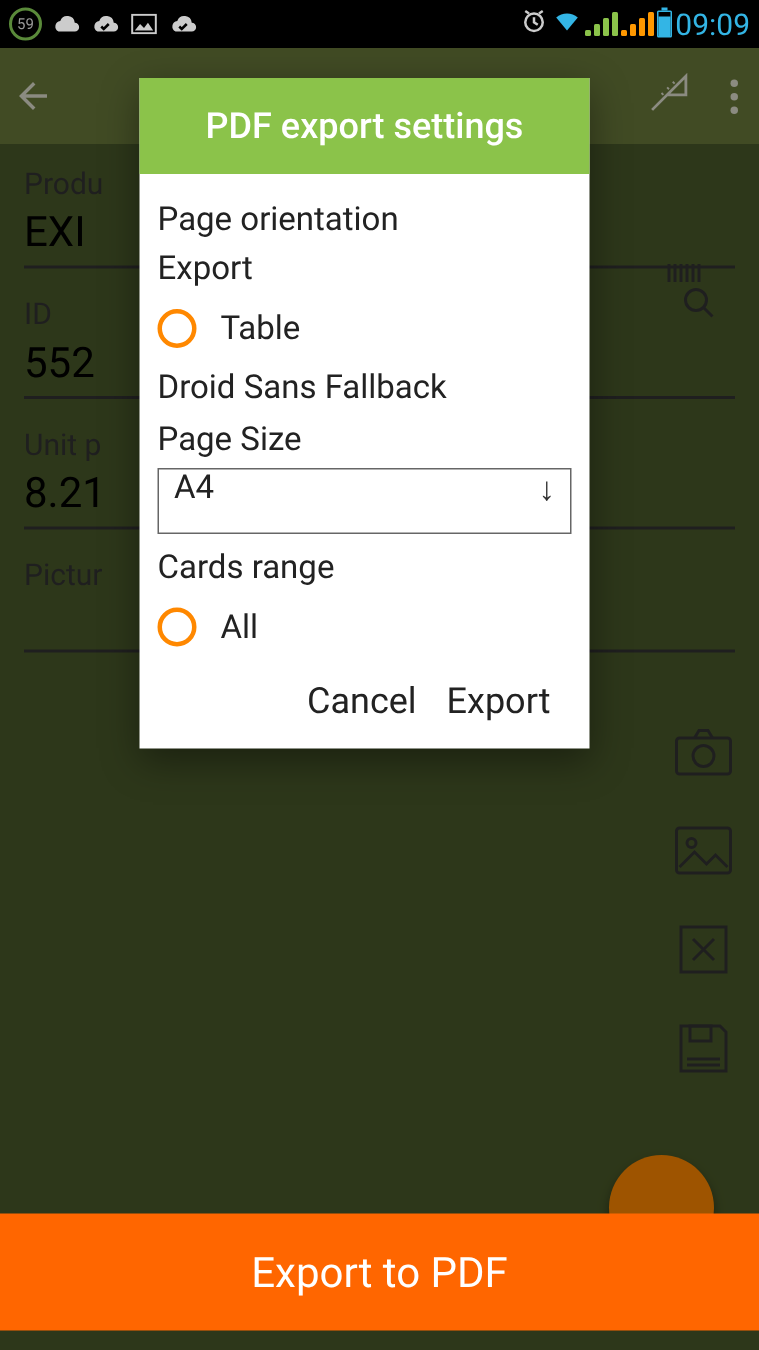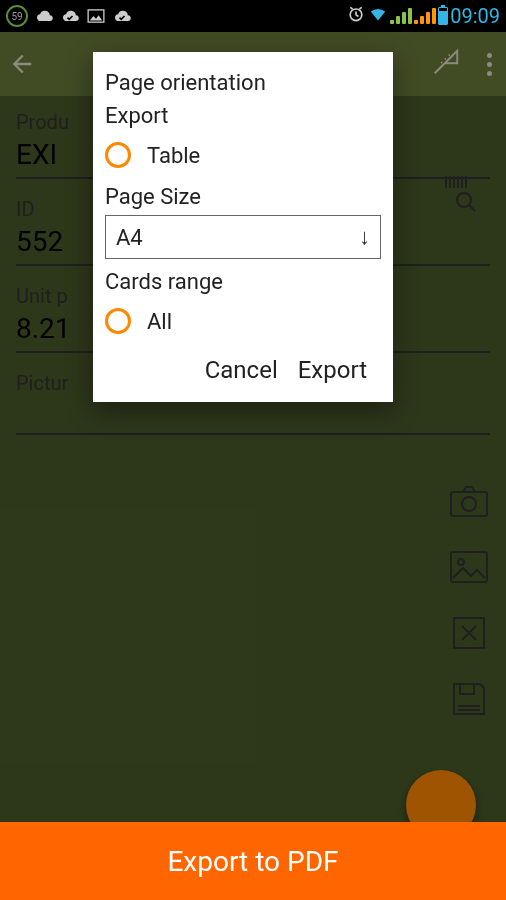--- a/index.html
+++ b/index.html
@@ -98,40 +98,40 @@
     flex-shrink:0;
   }
   .radio-row.selected .rb::after{
     content:""; width:12px; height:12px; background:#ff8800; border-radius:50%;
   }
   .radio-label { font-size:22px; }
   .font-value { font-size:22px; margin:6px 0 10px 0;}
   .select-box {
     border:1px solid #666;
     height:44px;
-    display:flex; align-items:center;
+    display:flex; 
     padding:0 10px;
     font-size:22px;
     margin-bottom:10px;
   }
   .select-box .arrow { margin-left:auto; font-size:22px; color:#333;}
   .dialog-actions {
     display:flex; justify-content:flex-end; gap:20px;
     padding: 14px 14px 18px 0;
   }
   .dialog-actions button {
     background:none; border:none;
     font-size:24px; color:#222;
     cursor:pointer;
     font-family:inherit;
   }
 
   
   .bottom-bar {
-    position:absolute; left:0; right:0; bottom:0;
+    position:absolute; left:0; right:0; bottom:13px;
     height:78px;
     background:#ff6600;
     color:#fff;
     display:flex; align-items:center; justify-content:center;
     font-size:28px;
   }
   .fab {
     position:absolute;
     right:30px; bottom:60px;
     width:70px; height:70px;
@@ -278,29 +278,31 @@
         <path stroke="#333" stroke-width="2" d="M8 26h22M8 30h22"></path>
       </svg>
   </div>
 </div>
 
 <div class="fab"></div>
 
 <div class="scrim"></div>
 
 <div class="dialog">
+  <div class="dialog-header">PDF export settings</div>
   <div class="dialog-body">
     <div class="section-label">Page orientation</div>
 
     <div class="section-label">Export</div>
     <div class="radio-row">
       <span class="rb"></span>
       <span class="radio-label">Table</span>
     </div>
 
+    <div class="font-value">Droid Sans Fallback</div>
 
     <div class="section-label">Page Size</div>
     <div class="select-box">
       <span>A4</span>
       <span class="arrow">↓</span>
     </div>
 
     <div class="section-label">Cards range</div>
     <div class="radio-row">
       <span class="rb"></span>

